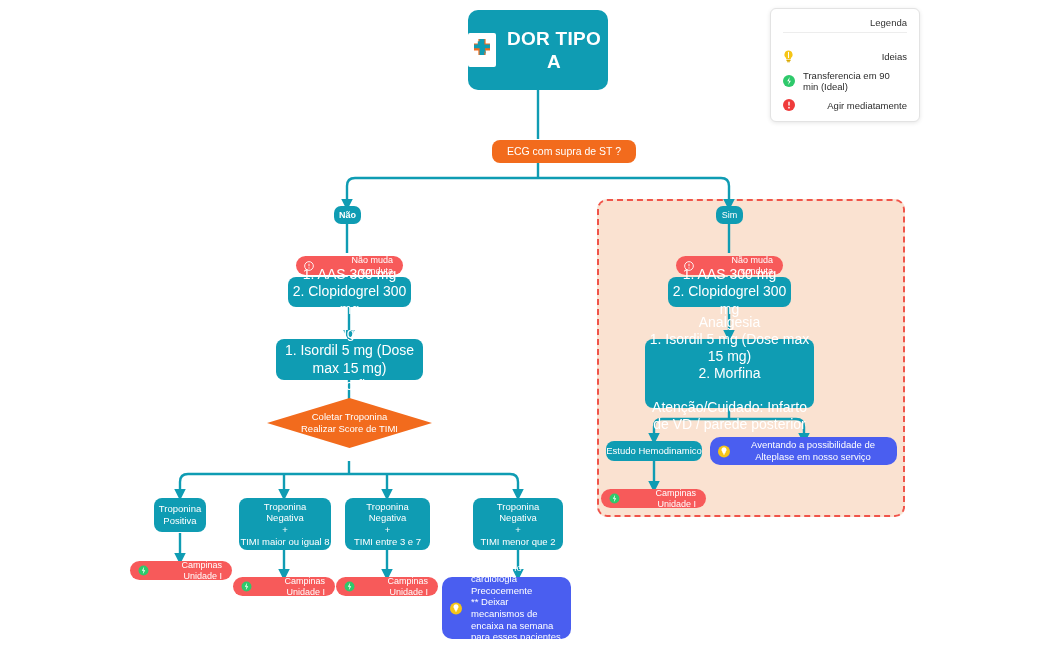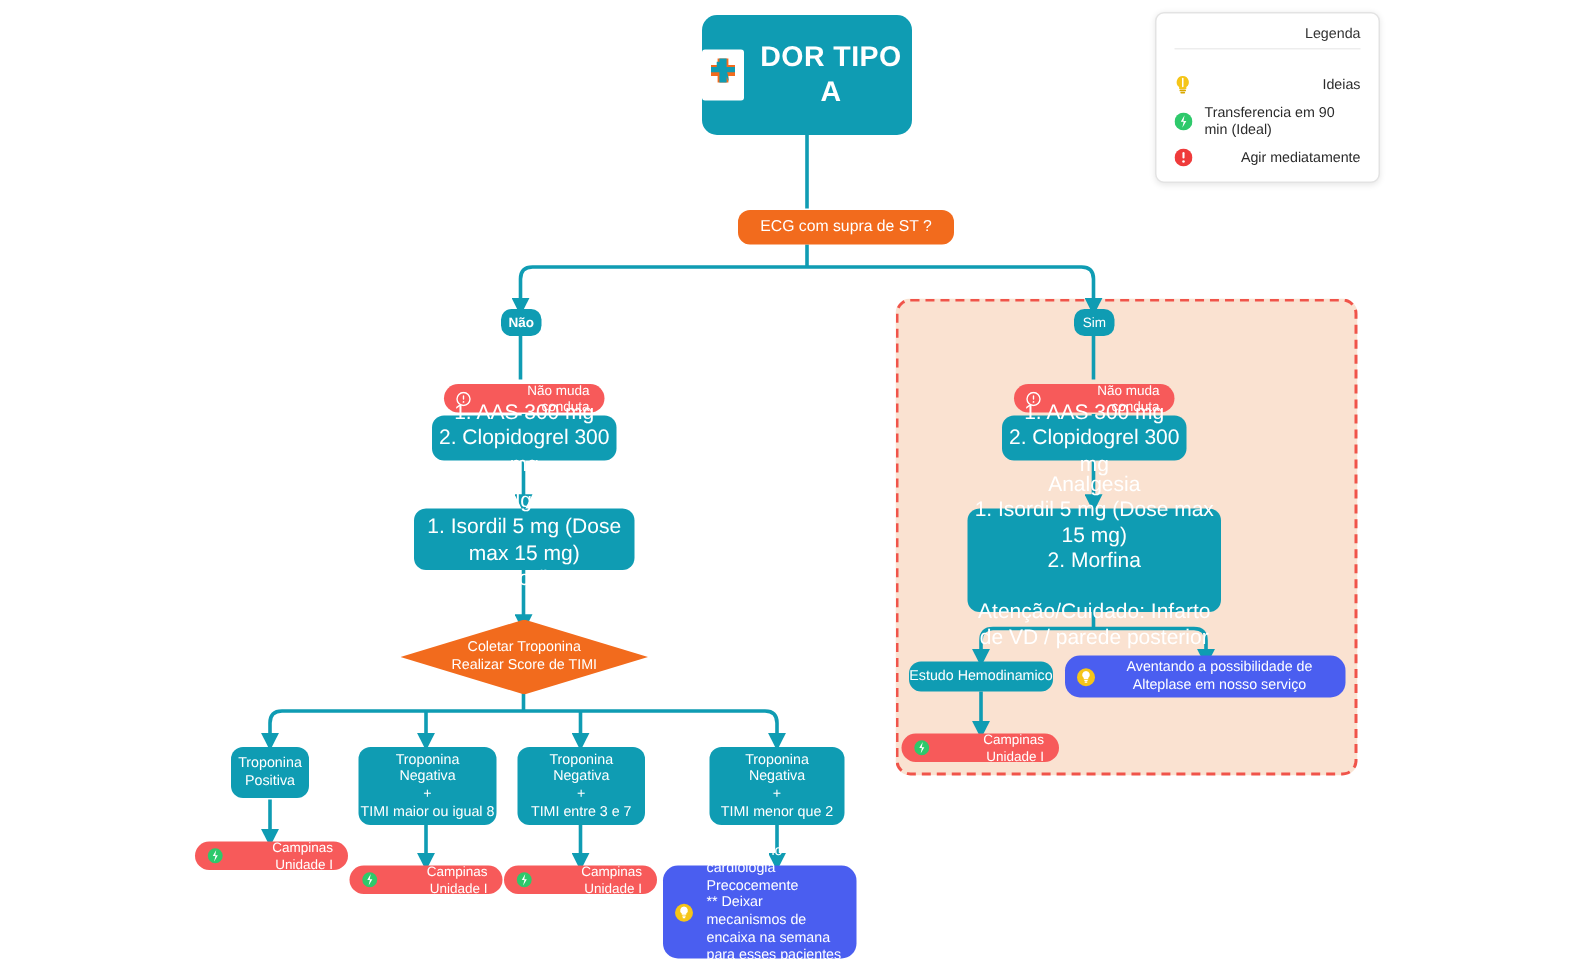--- a/index.html
+++ b/index.html
@@ -256,21 +256,21 @@
     <span class="txt">1. AAS 300 mg
 2. Clopidogrel 300 mg</span>
   </div>
 
   <div class="node n-teal n-body" style="left:276px; top:339px; width:147px; height:41px; white-space:pre-line;">
     <span class="txt">Analgesia
 1. Isordil 5 mg (Dose max 15 mg)
 2. Morfina</span>
   </div>
 
-  <div class="diamond" style="left:267px; top:413px; width:165px; height:50px;">
+  <div class="diamond" style="left:267px; top:398px; width:165px; height:50px;">
     <span class="txt" style="white-space:pre-line; width:118px;">Coletar Troponina
 Realizar Score de TIMI</span>
   </div>
 
   <div class="node n-teal n-small" style="left:154px; top:498px; width:52px; height:34px; white-space:pre-line;">
     <span class="txt">Troponina
 Positiva</span>
   </div>
   <div class="node n-red" style="left:130px; top:561px; width:102px; height:19px;">
     <span class="ico">

